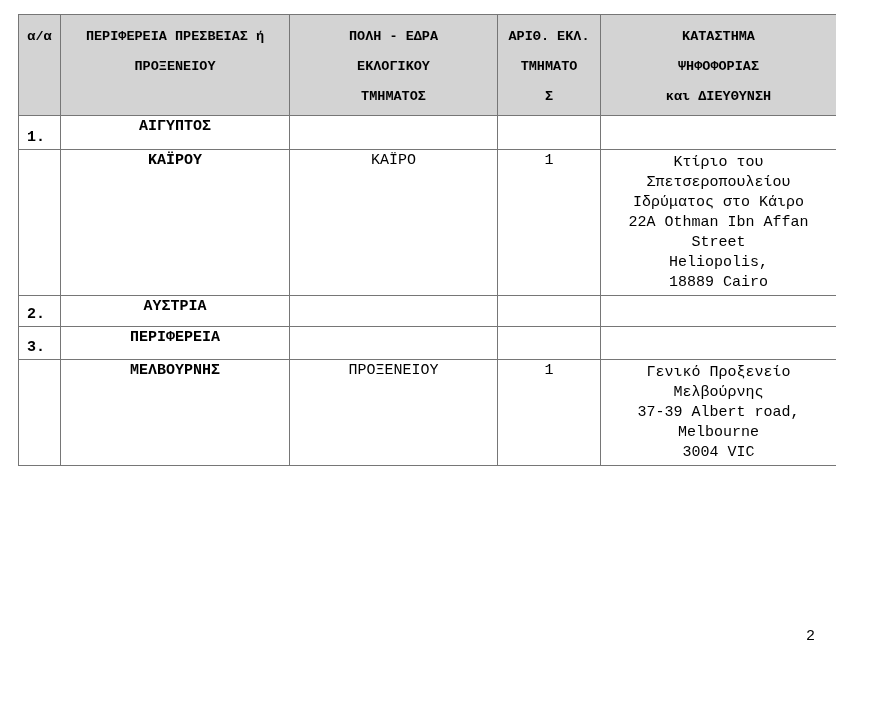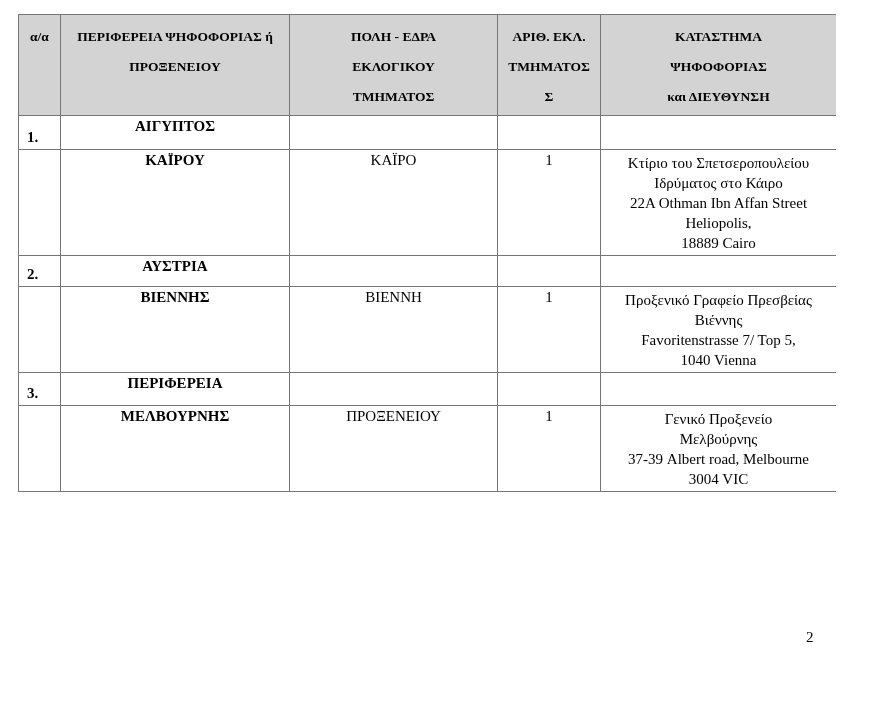--- a/index.html
+++ b/index.html
@@ -8,20 +8,21 @@
     background: #ffffff;
     font-family: "Liberation Serif", serif;
     color: #000000;
   }
   .page {
     position: relative;
     width: 836px;
     height: 721px;
     background: #ffffff;
     overflow: hidden;
+    font-family: Liberation Mono, monospace;
   }
   table.doc-table {
     position: absolute;
     left: 18px;
     top: 14px;
     border-collapse: collapse;
     table-layout: fixed;
     width: 818px;
   }
   .doc-table th, .doc-table td {
@@ -85,27 +86,27 @@
     <colgroup>
       <col style="width:42px">
       <col style="width:229px">
       <col style="width:208px">
       <col style="width:103px">
       <col style="width:236px">
     </colgroup>
     <thead>
       <tr>
         <th>α/α</th>
-        <th>ΠΕΡΙΦΕΡΕΙΑ ΨΗΦΟΦΟΡΙΑΣ ή
+        <th>ΠΕΡΙΦΕΡΕΙΑ ΠΡΕΣΒΕΙΑΣ ή
 ΠΡΟΞΕΝΕΙΟΥ</th>
         <th>ΠΟΛΗ - ΕΔΡΑ
 ΕΚΛΟΓΙΚΟΥ
 ΤΜΗΜΑΤΟΣ</th>
         <th>ΑΡΙΘ. ΕΚΛ.
-ΤΜΗΜΑΤΟΣ
+ΤΜΗΜΑΤΟ
 Σ</th>
         <th>ΚΑΤΑΣΤΗΜΑ
 ΨΗΦΟΦΟΡΙΑΣ
 και  ΔΙΕΥΘΥΝΣΗ</th>
       </tr>
     </thead>
     <tbody>
       <tr class="row-country">
         <td class="cell-index">1.</td>
         <td class="cell-region">ΑΙΓΥΠΤΟΣ</td>
@@ -124,30 +125,20 @@
 Heliopolis,
 18889 Cairo</td>
       </tr>
       <tr class="row-austria row-country">
         <td class="cell-index">2.</td>
         <td class="cell-region">ΑΥΣΤΡΙΑ</td>
         <td class="cell-city"></td>
         <td class="cell-num"></td>
         <td class="cell-station"></td>
       </tr>
-      <tr class="row-vienna">
-        <td class="cell-index"></td>
-        <td class="cell-region">ΒΙΕΝΝΗΣ</td>
-        <td class="cell-city">ΒΙΕΝΝΗ</td>
-        <td class="cell-num">1</td>
-        <td class="cell-station">Προξενικό Γραφείο Πρεσβείας
-Βιέννης
-Favoritenstrasse 7/ Top 5,
-1040 Vienna</td>
-      </tr>
       <tr class="row-australia row-country">
         <td class="cell-index">3.</td>
         <td class="cell-region">ΠΕΡΙΦΕΡΕΙΑ</td>
         <td class="cell-city"></td>
         <td class="cell-num"></td>
         <td class="cell-station"></td>
       </tr>
       <tr class="row-melbourne">
         <td class="cell-index"></td>
         <td class="cell-region">ΜΕΛΒΟΥΡΝΗΣ</td>

